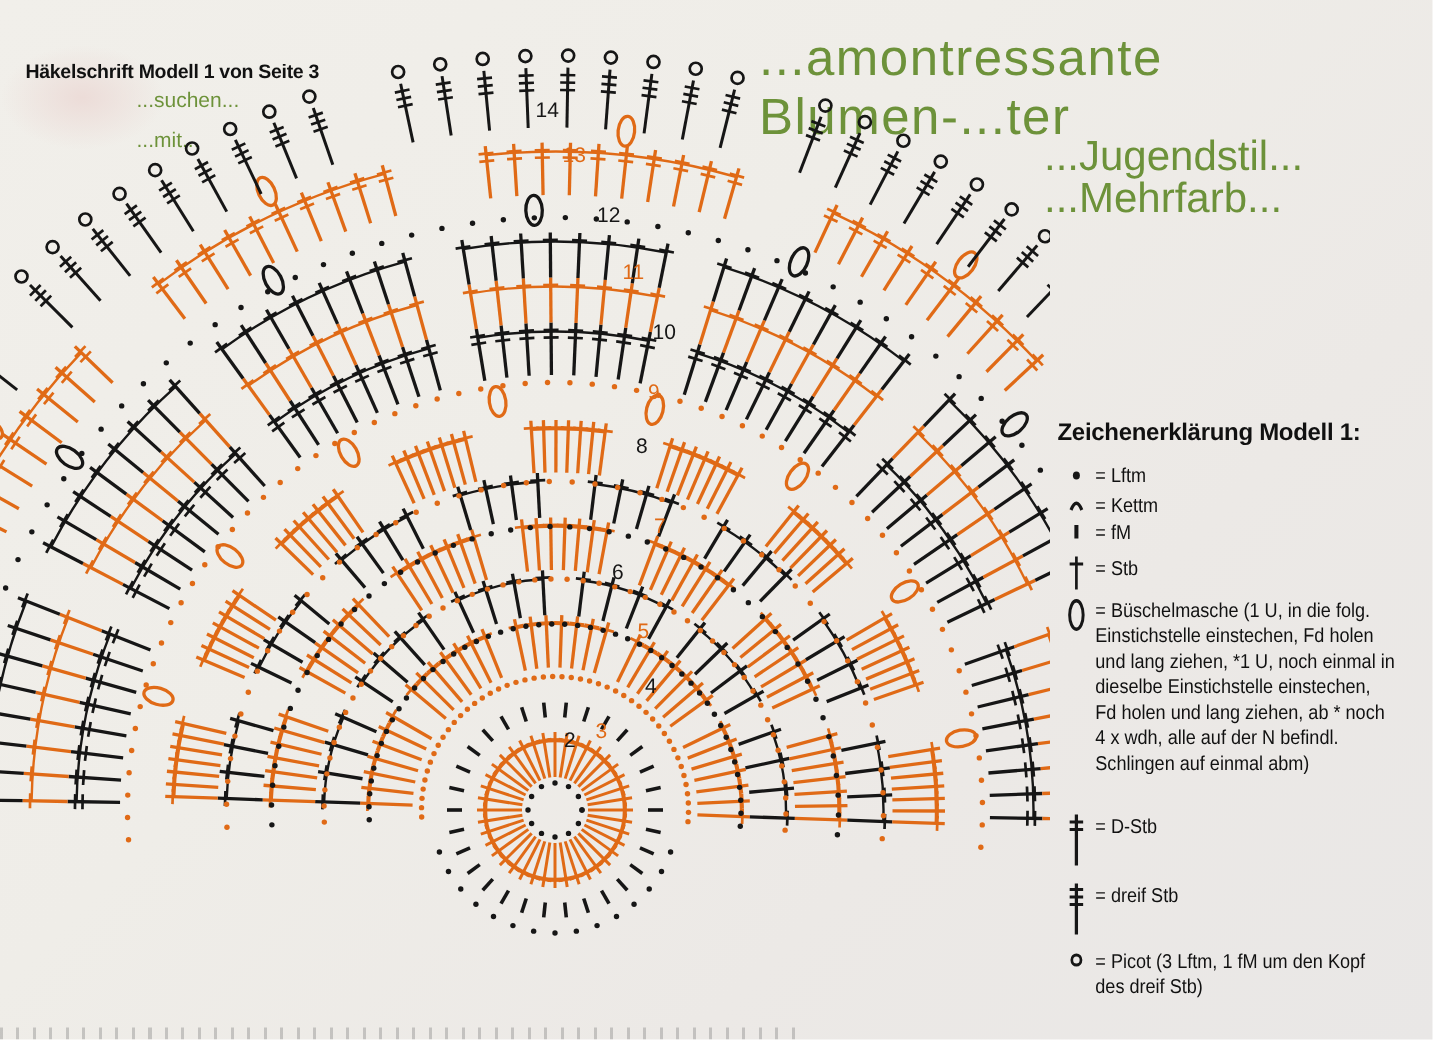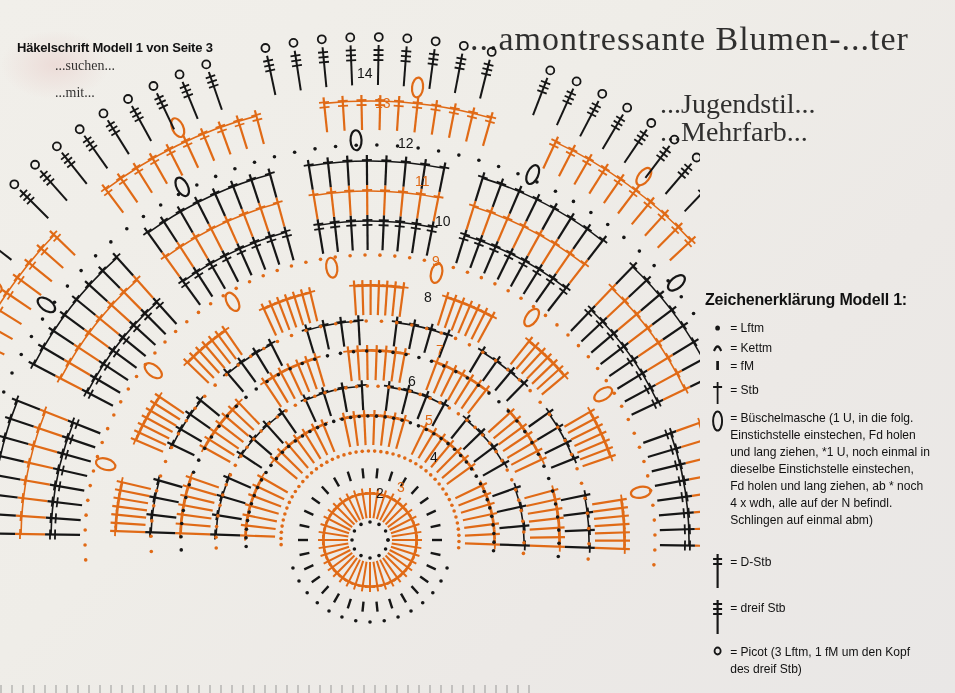--- a/index.html
+++ b/index.html
@@ -1,30 +1,30 @@
 <!DOCTYPE html>
 <html><head>
 <meta charset="utf-8">
 <style>
   html,body{margin:0;padding:0;}
   body{width:955px;height:693px;overflow:hidden;position:relative;
     background:linear-gradient(135deg,#f1efea 0%,#efede8 40%,#ece9e6 70%,#e9e7e6 100%);
     font-family:"Liberation Sans",sans-serif;color:#111;}
-  .ghost{position:absolute;color:#000000;font-family:Liberation Serif, serif;opacity:.8;}
+  .ghost{position:absolute;color:#4d7c0f;font-family:Liberation Sans, sans-serif;opacity:.8;margin-left:36px;}
   .ghost.g1{left:470px;top:20px;font-size:34px;letter-spacing:1px;}
   .ghost.g2{left:660px;top:88px;font-size:28px;}
   .ghost.g3{left:660px;top:116px;font-size:28px;}
   .ghost.g4{left:55px;top:58px;font-size:14px;}
   .ghost.g5{left:55px;top:85px;font-size:14px;}
   .ghost-blob{position:absolute;left:0;top:30px;width:110px;height:70px;border-radius:50%;
     background:radial-gradient(ellipse at center,#ecdcd8 0%,rgba(236,220,216,0) 70%);}
   .title{position:absolute;left:17px;top:4px;font-size:13px;font-weight:bold;letter-spacing:-0.2px;margin-top:36px;}
   .diagram{position:absolute;left:0;top:30px;width:700px;height:663px;}
   .legend{position:absolute;left:705px;top:276px;width:250px;}
-  .legend h2{margin:15px 0 10px 0;font-size:16px;font-weight:bold;letter-spacing:-0.2px;}
+  .legend h2{margin:4px 0 10px 0;font-size:16px;font-weight:bold;letter-spacing:-0.2px;}
   .lrow{position:relative;display:flex;align-items:flex-start;font-family:"Liberation Sans",sans-serif;
     font-size:13.4px;line-height:17px;transform:scaleX(0.9);transform-origin:left;}
   .lsym{width:28px;flex:none;display:flex;justify-content:center;}
   .ltxt{flex:1;}
   .footer-dots{position:absolute;left:0;bottom:0;width:530px;height:8px;
     background:repeating-linear-gradient(90deg,#777 0 2px,transparent 2px 11px);opacity:.35;}
 </style>
 </head>
 <body>
 

